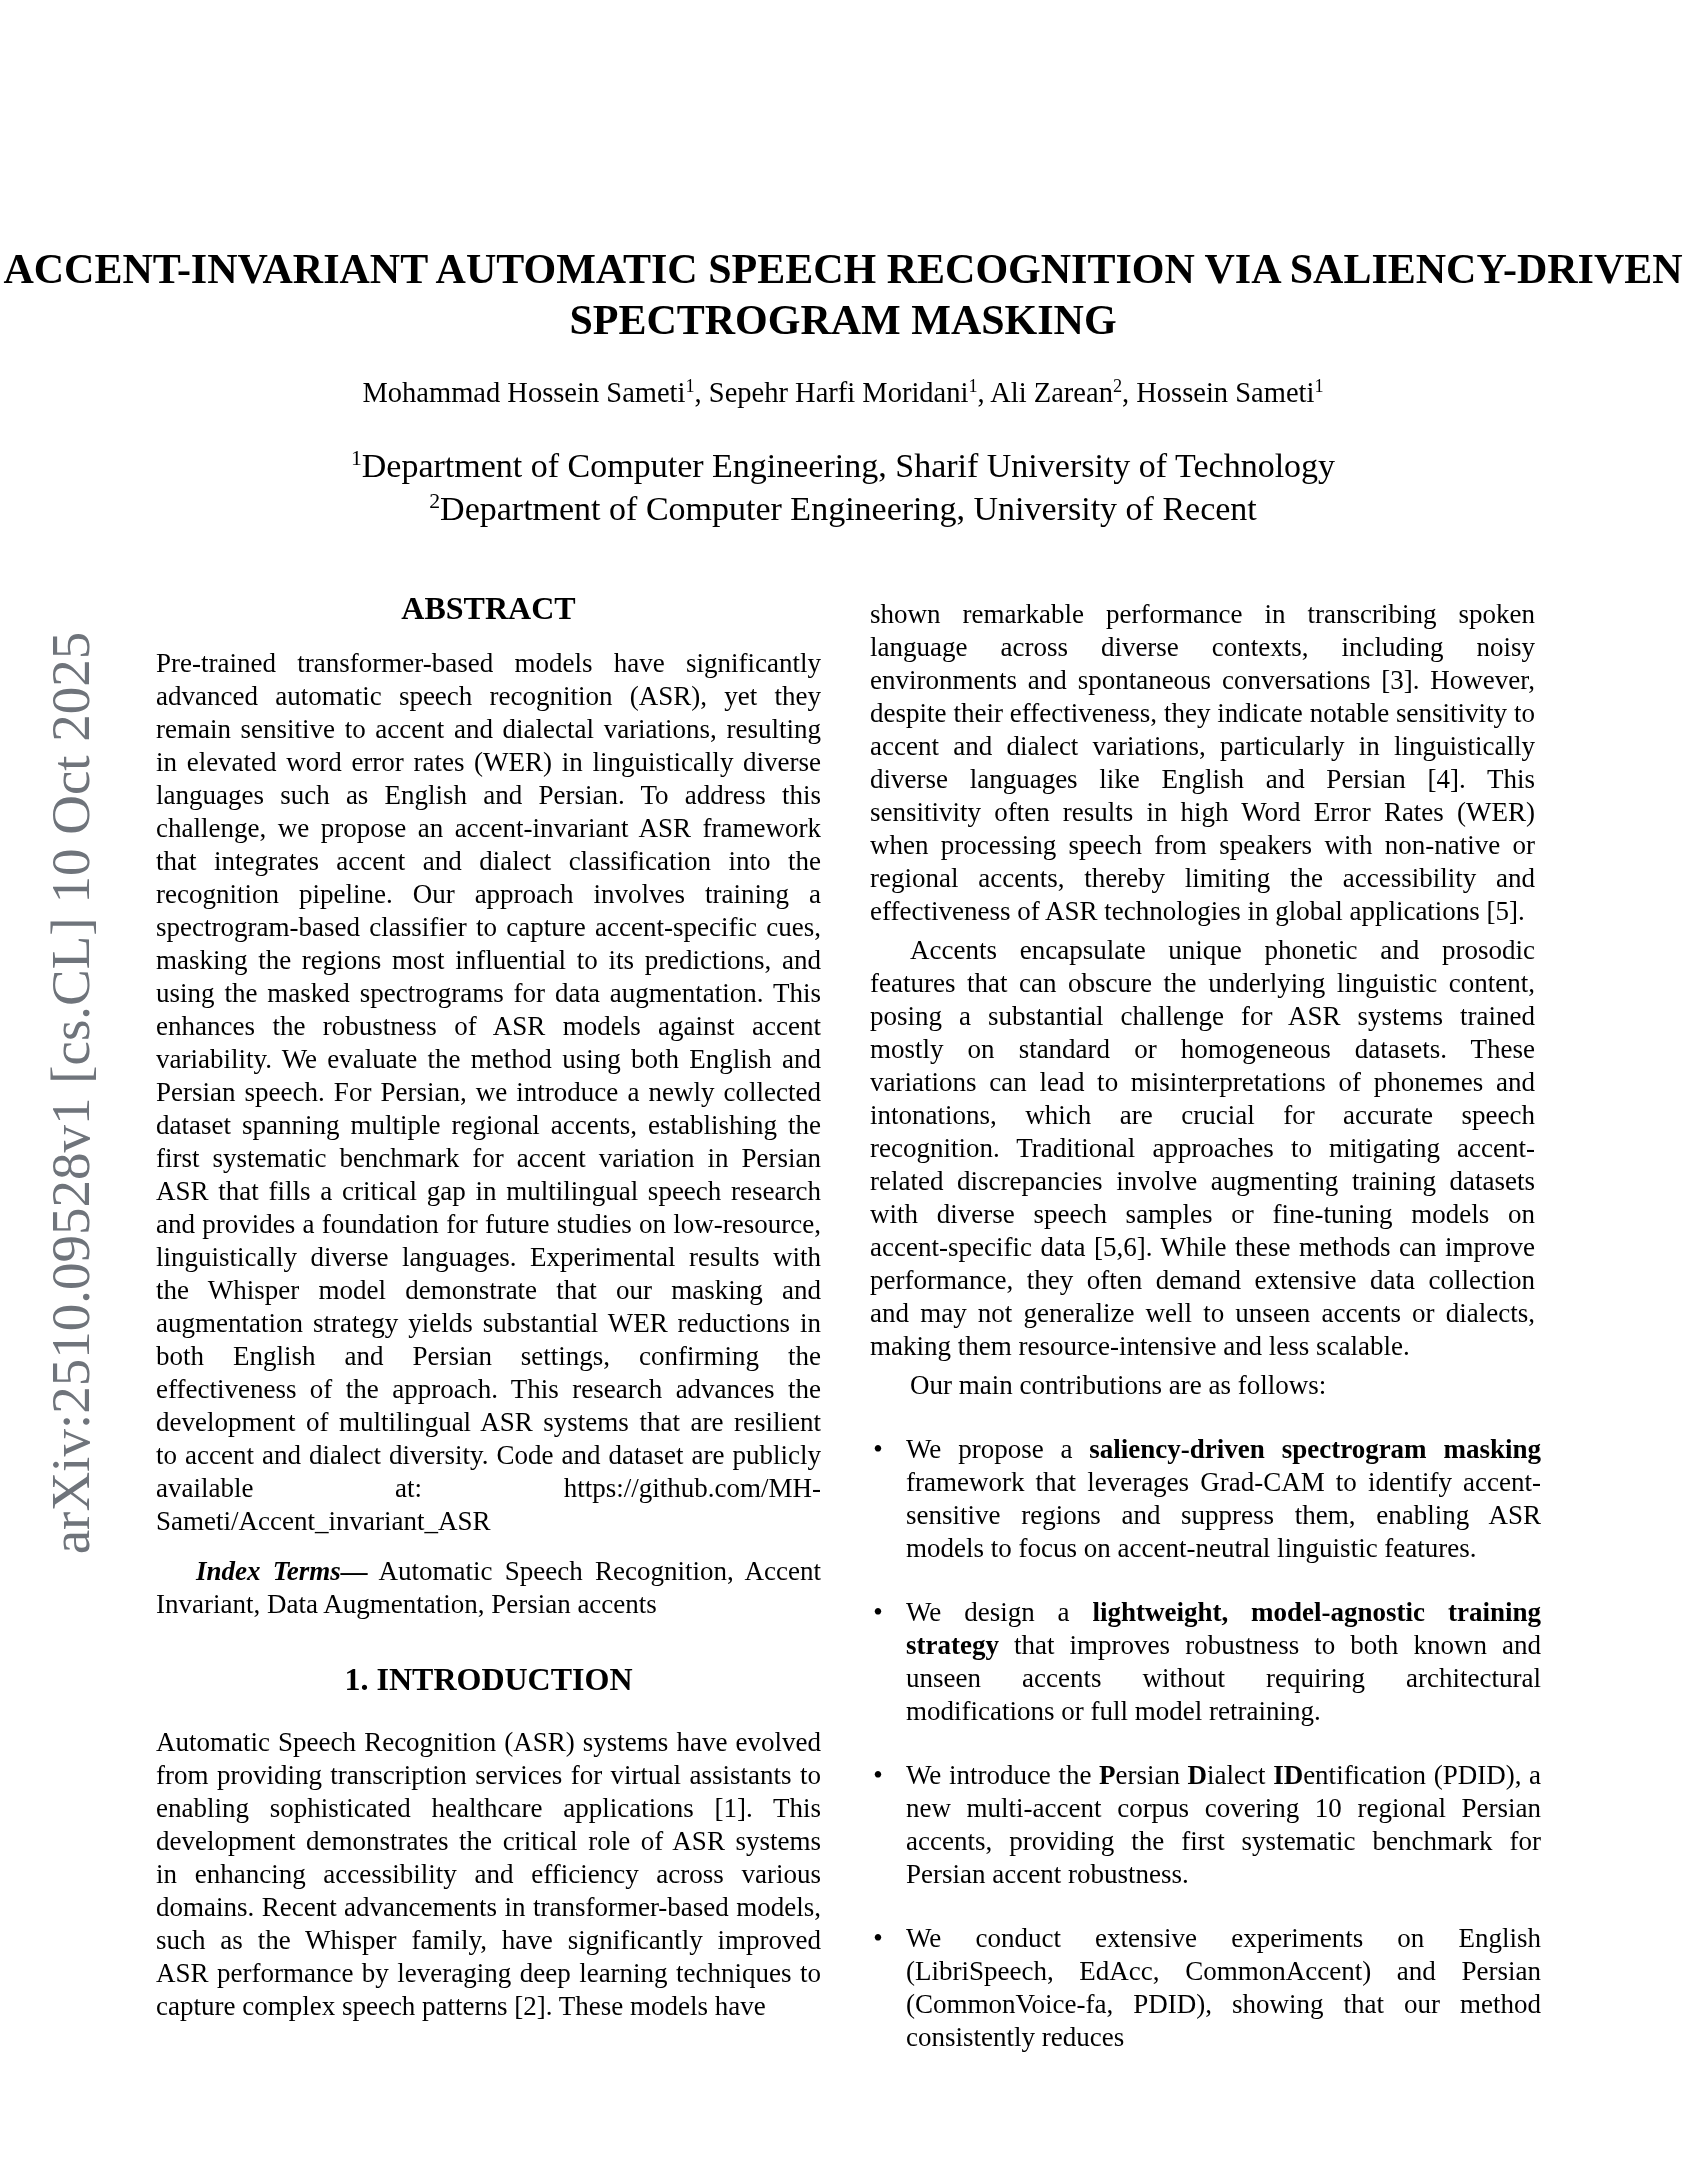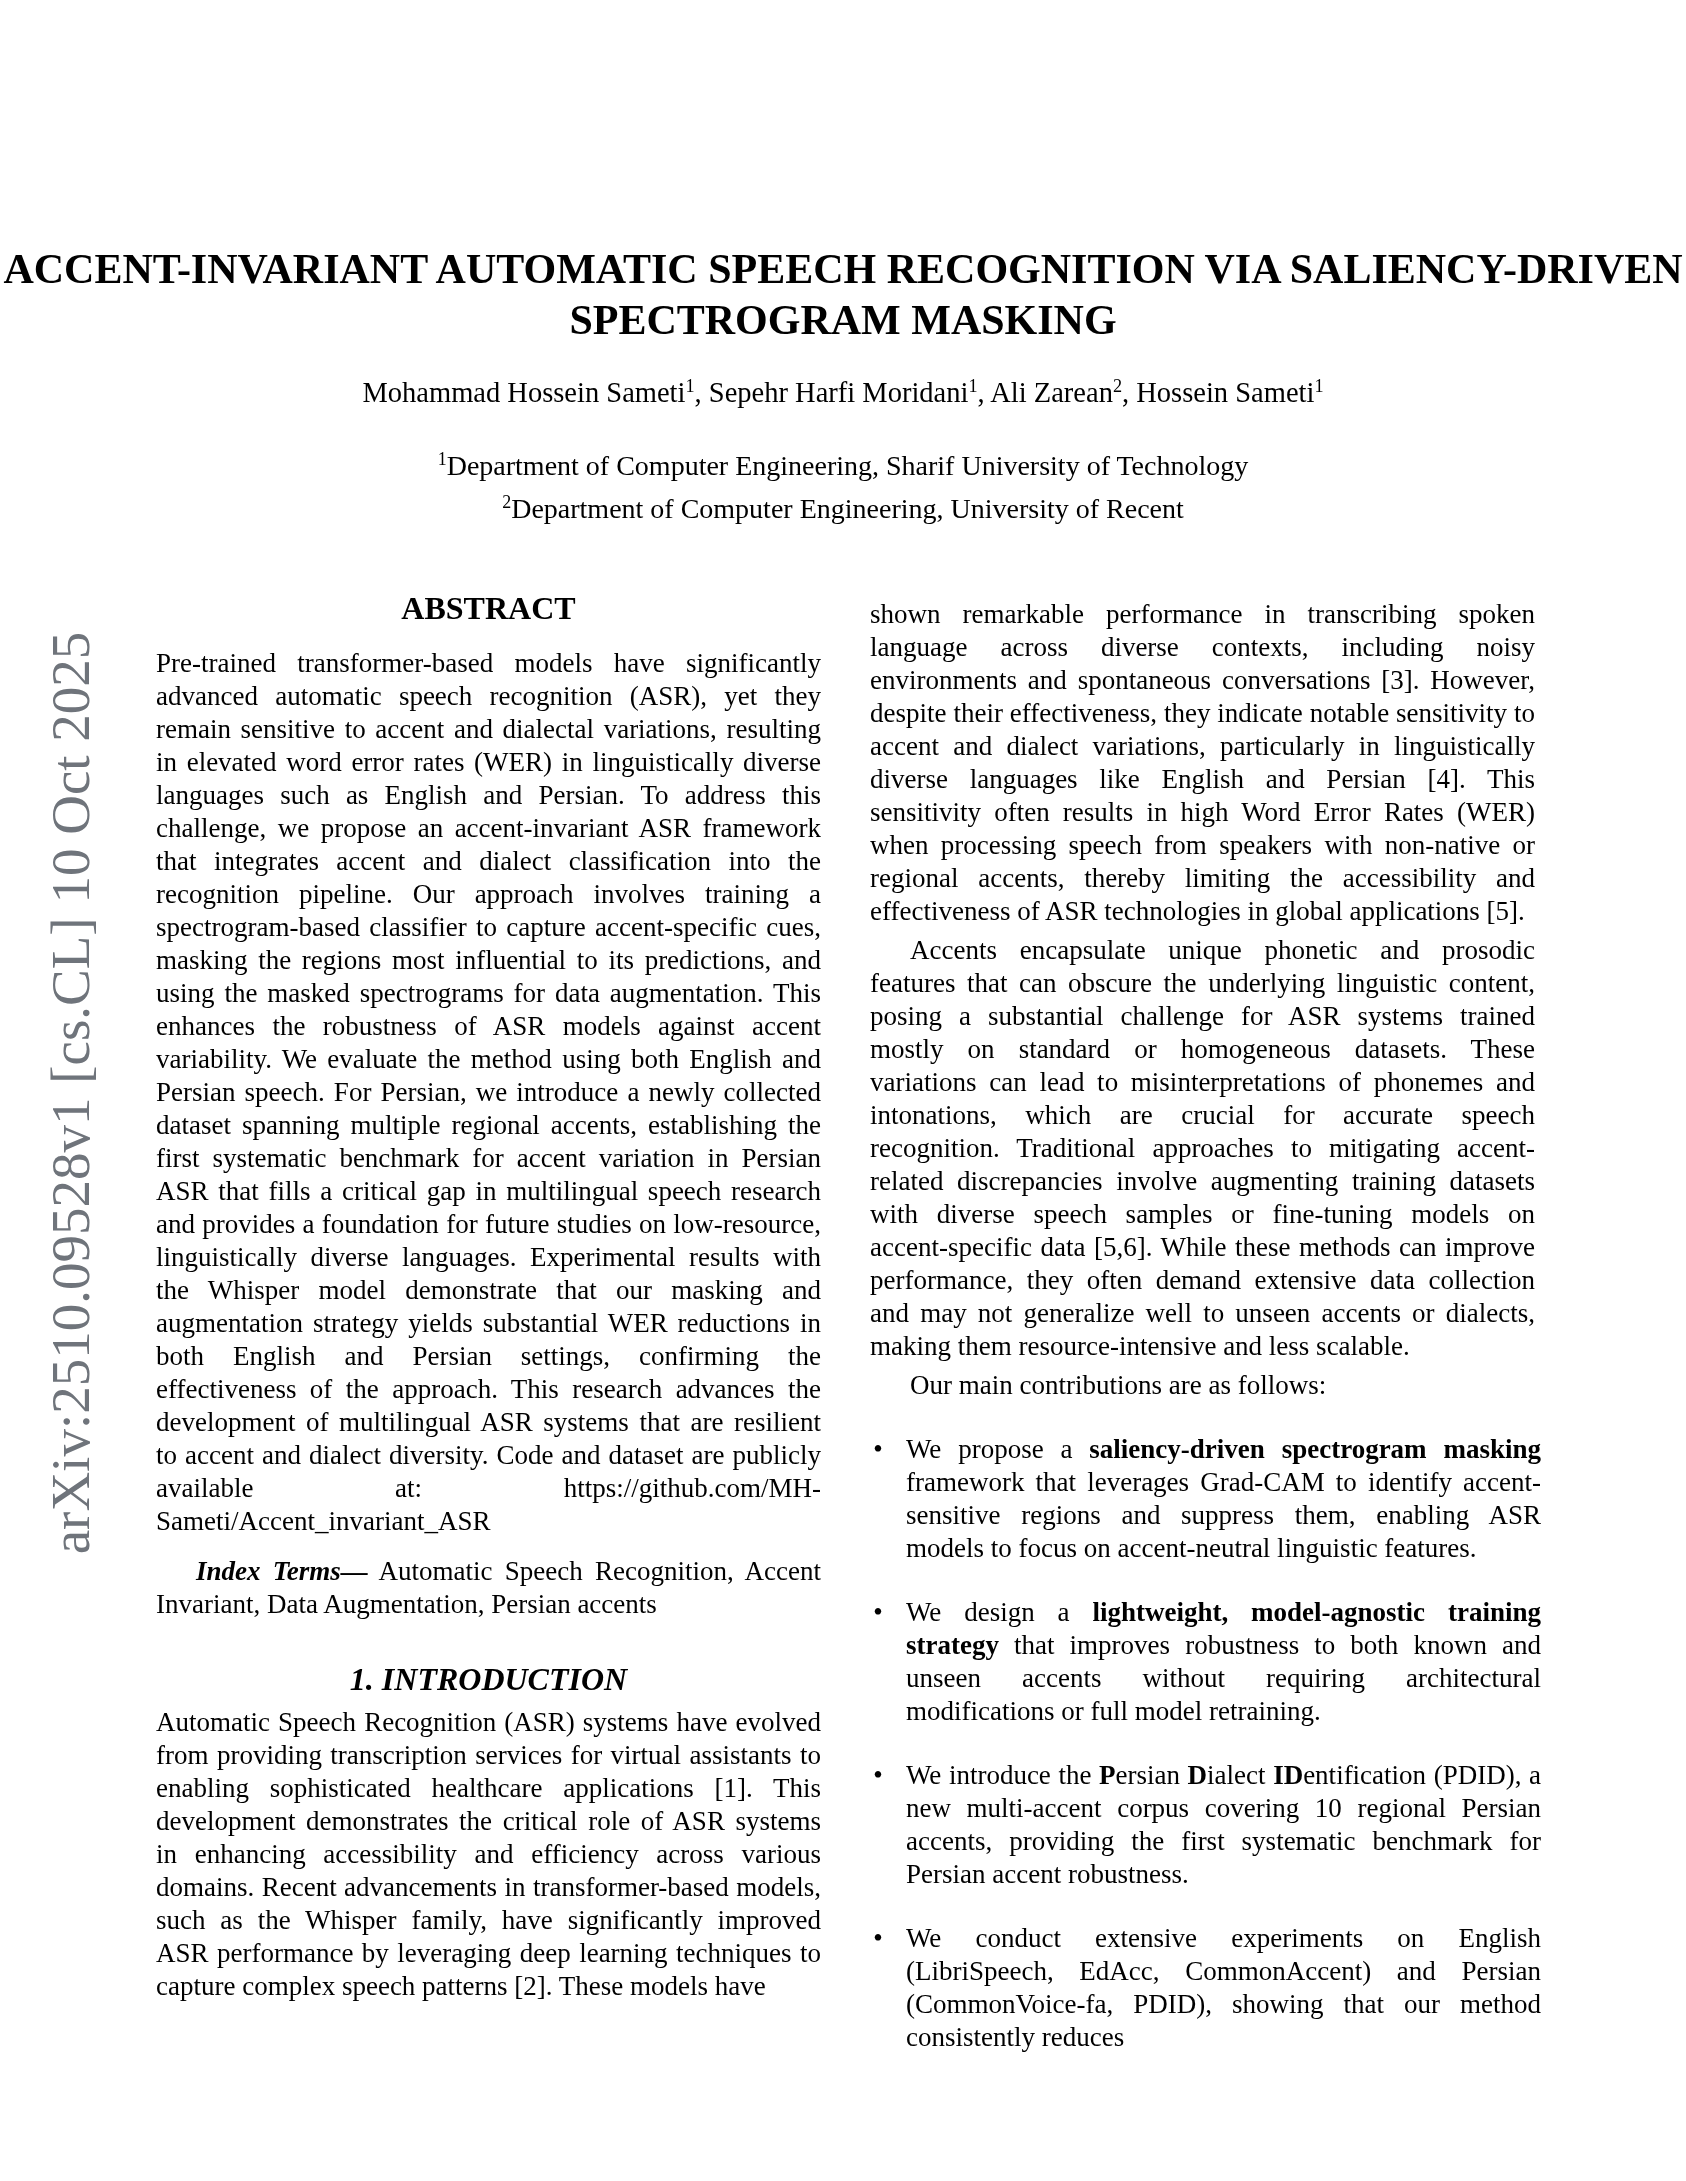--- a/index.html
+++ b/index.html
@@ -41,21 +41,21 @@
     width: 100%;
     text-align: center;
     font-size: 28.5px;
   }
   .affiliations {
     position: absolute;
     top: 444px;
     left: 0;
     width: 100%;
     text-align: center;
-    font-size: 28px;
+    font-size: 34px;
     line-height: 43px;
   }
   sup { font-size: 64%; line-height: 0; vertical-align: super; }
   .col {
     position: absolute;
     top: 592px;
     width: 677px;
     font-size: 27px;
     line-height: 33px;
   }
@@ -63,21 +63,21 @@
   .col-right { left: 864px; }
   .col p { margin: 6px; text-align: justify; hyphens: auto; -webkit-hyphens: auto; }
   .indent { text-indent: 40px; }
   .sec-heading {
     font-size: 32px;
     font-weight: bold;
     text-align: center;
     margin: 0 0 22px 0;
     line-height: 33px;
   }
-  .intro-heading { margin-top: 42px; margin-bottom: 10px; font-style: italic; }
+  .intro-heading { margin-top: 42px; margin-bottom: 30px; }
   .index-terms { margin-top: 16.5px !important; }
   .it-label { font-weight: bold; font-style: italic; }
   .github-link { overflow-wrap: anywhere; }
   ul.bullets {
     list-style: none;
     margin: 31px 0 0 0;
     padding: 0;
   }
   ul.bullets li {
     position: relative;

